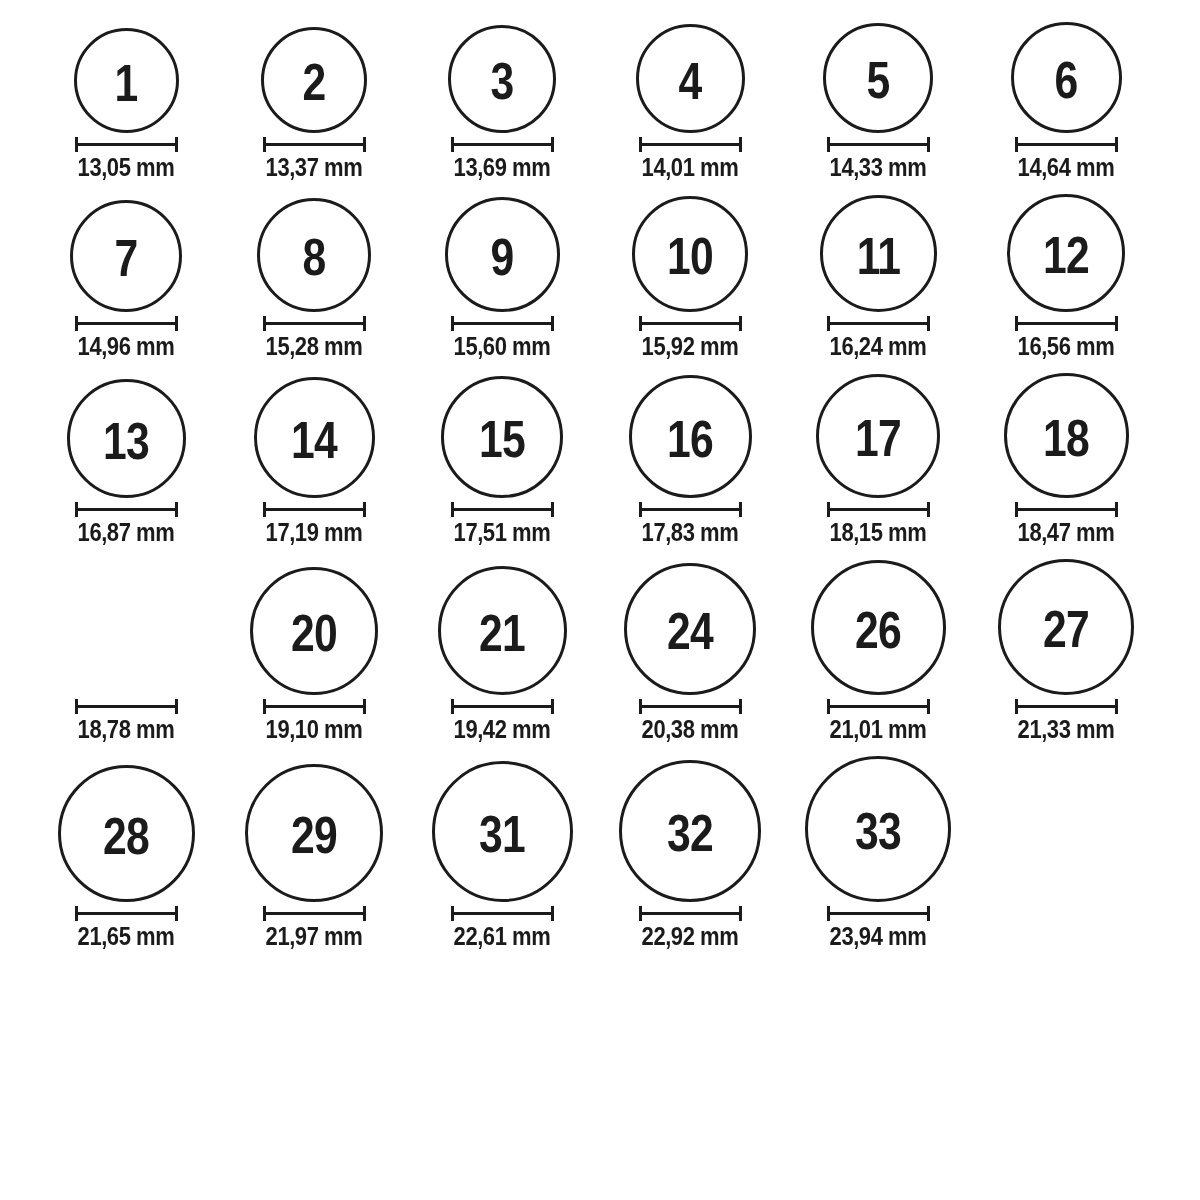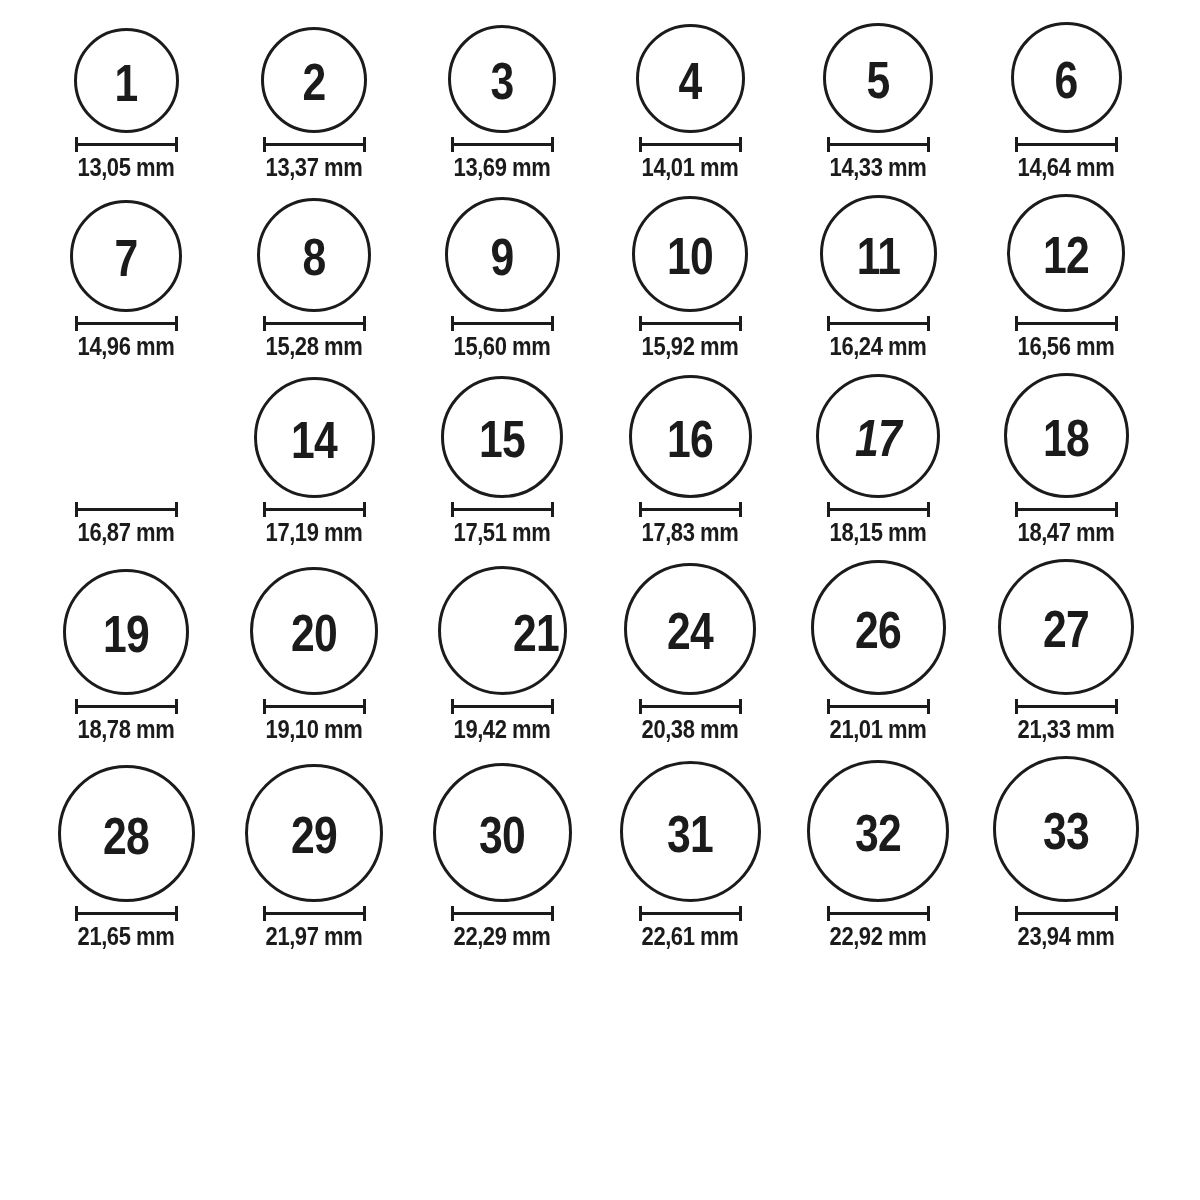--- a/index.html
+++ b/index.html
@@ -210,20 +210,23 @@
       <span class="num">12</span>
     </div>
     <div class="ruler">
       <span class="tick"></span>
       <span class="line"></span>
       <span class="tick"></span>
     </div>
     <div class="label">16,56 mm</div>
   </div>
     <div class="cell">
+    <div class="circle" style="width: 119px; height: 119px;">
+      <span class="num">13</span>
+    </div>
     <div class="ruler">
       <span class="tick"></span>
       <span class="line"></span>
       <span class="tick"></span>
     </div>
     <div class="label">16,87 mm</div>
   </div>
     <div class="cell">
     <div class="circle" style="width: 121px; height: 121px;">
       <span class="num">14</span>
@@ -251,21 +254,21 @@
       <span class="num">16</span>
     </div>
     <div class="ruler">
       <span class="tick"></span>
       <span class="line"></span>
       <span class="tick"></span>
     </div>
     <div class="label">17,83 mm</div>
   </div>
     <div class="cell">
-    <div class="circle" style="width: 124px; height: 124px; font-style: italic;">
+    <div class="circle" style="width: 124px; height: 124px;">
       <span class="num">17</span>
     </div>
     <div class="ruler">
       <span class="tick"></span>
       <span class="line"></span>
       <span class="tick"></span>
     </div>
     <div class="label">18,15 mm</div>
   </div>
     <div class="cell">
@@ -273,43 +276,40 @@
       <span class="num">18</span>
     </div>
     <div class="ruler">
       <span class="tick"></span>
       <span class="line"></span>
       <span class="tick"></span>
     </div>
     <div class="label">18,47 mm</div>
   </div>
     <div class="cell">
-    <div class="circle" style="width: 126px; height: 126px;">
-      <span class="num">19</span>
-    </div>
     <div class="ruler">
       <span class="tick"></span>
       <span class="line"></span>
       <span class="tick"></span>
     </div>
     <div class="label">18,78 mm</div>
   </div>
     <div class="cell">
     <div class="circle" style="width: 128px; height: 128px; justify-content: center;">
       <span class="num">20</span>
     </div>
     <div class="ruler">
       <span class="tick"></span>
       <span class="line"></span>
       <span class="tick"></span>
     </div>
     <div class="label">19,10 mm</div>
   </div>
     <div class="cell">
-    <div class="circle" style="width: 129px; height: 129px; justify-content: flex-end;">
+    <div class="circle" style="width: 129px; height: 129px;">
       <span class="num">21</span>
     </div>
     <div class="ruler">
       <span class="tick"></span>
       <span class="line"></span>
       <span class="tick"></span>
     </div>
     <div class="label">19,42 mm</div>
   </div>
     <div class="cell">
@@ -361,31 +361,20 @@
       <span class="num">29</span>
     </div>
     <div class="ruler">
       <span class="tick"></span>
       <span class="line"></span>
       <span class="tick"></span>
     </div>
     <div class="label">21,97 mm</div>
   </div>
     <div class="cell">
-    <div class="circle" style="width: 139px; height: 139px;">
-      <span class="num">30</span>
-    </div>
-    <div class="ruler">
-      <span class="tick"></span>
-      <span class="line"></span>
-      <span class="tick"></span>
-    </div>
-    <div class="label">22,29 mm</div>
-  </div>
-    <div class="cell">
     <div class="circle" style="width: 141px; height: 141px;">
       <span class="num">31</span>
     </div>
     <div class="ruler">
       <span class="tick"></span>
       <span class="line"></span>
       <span class="tick"></span>
     </div>
     <div class="label">22,61 mm</div>
   </div>

